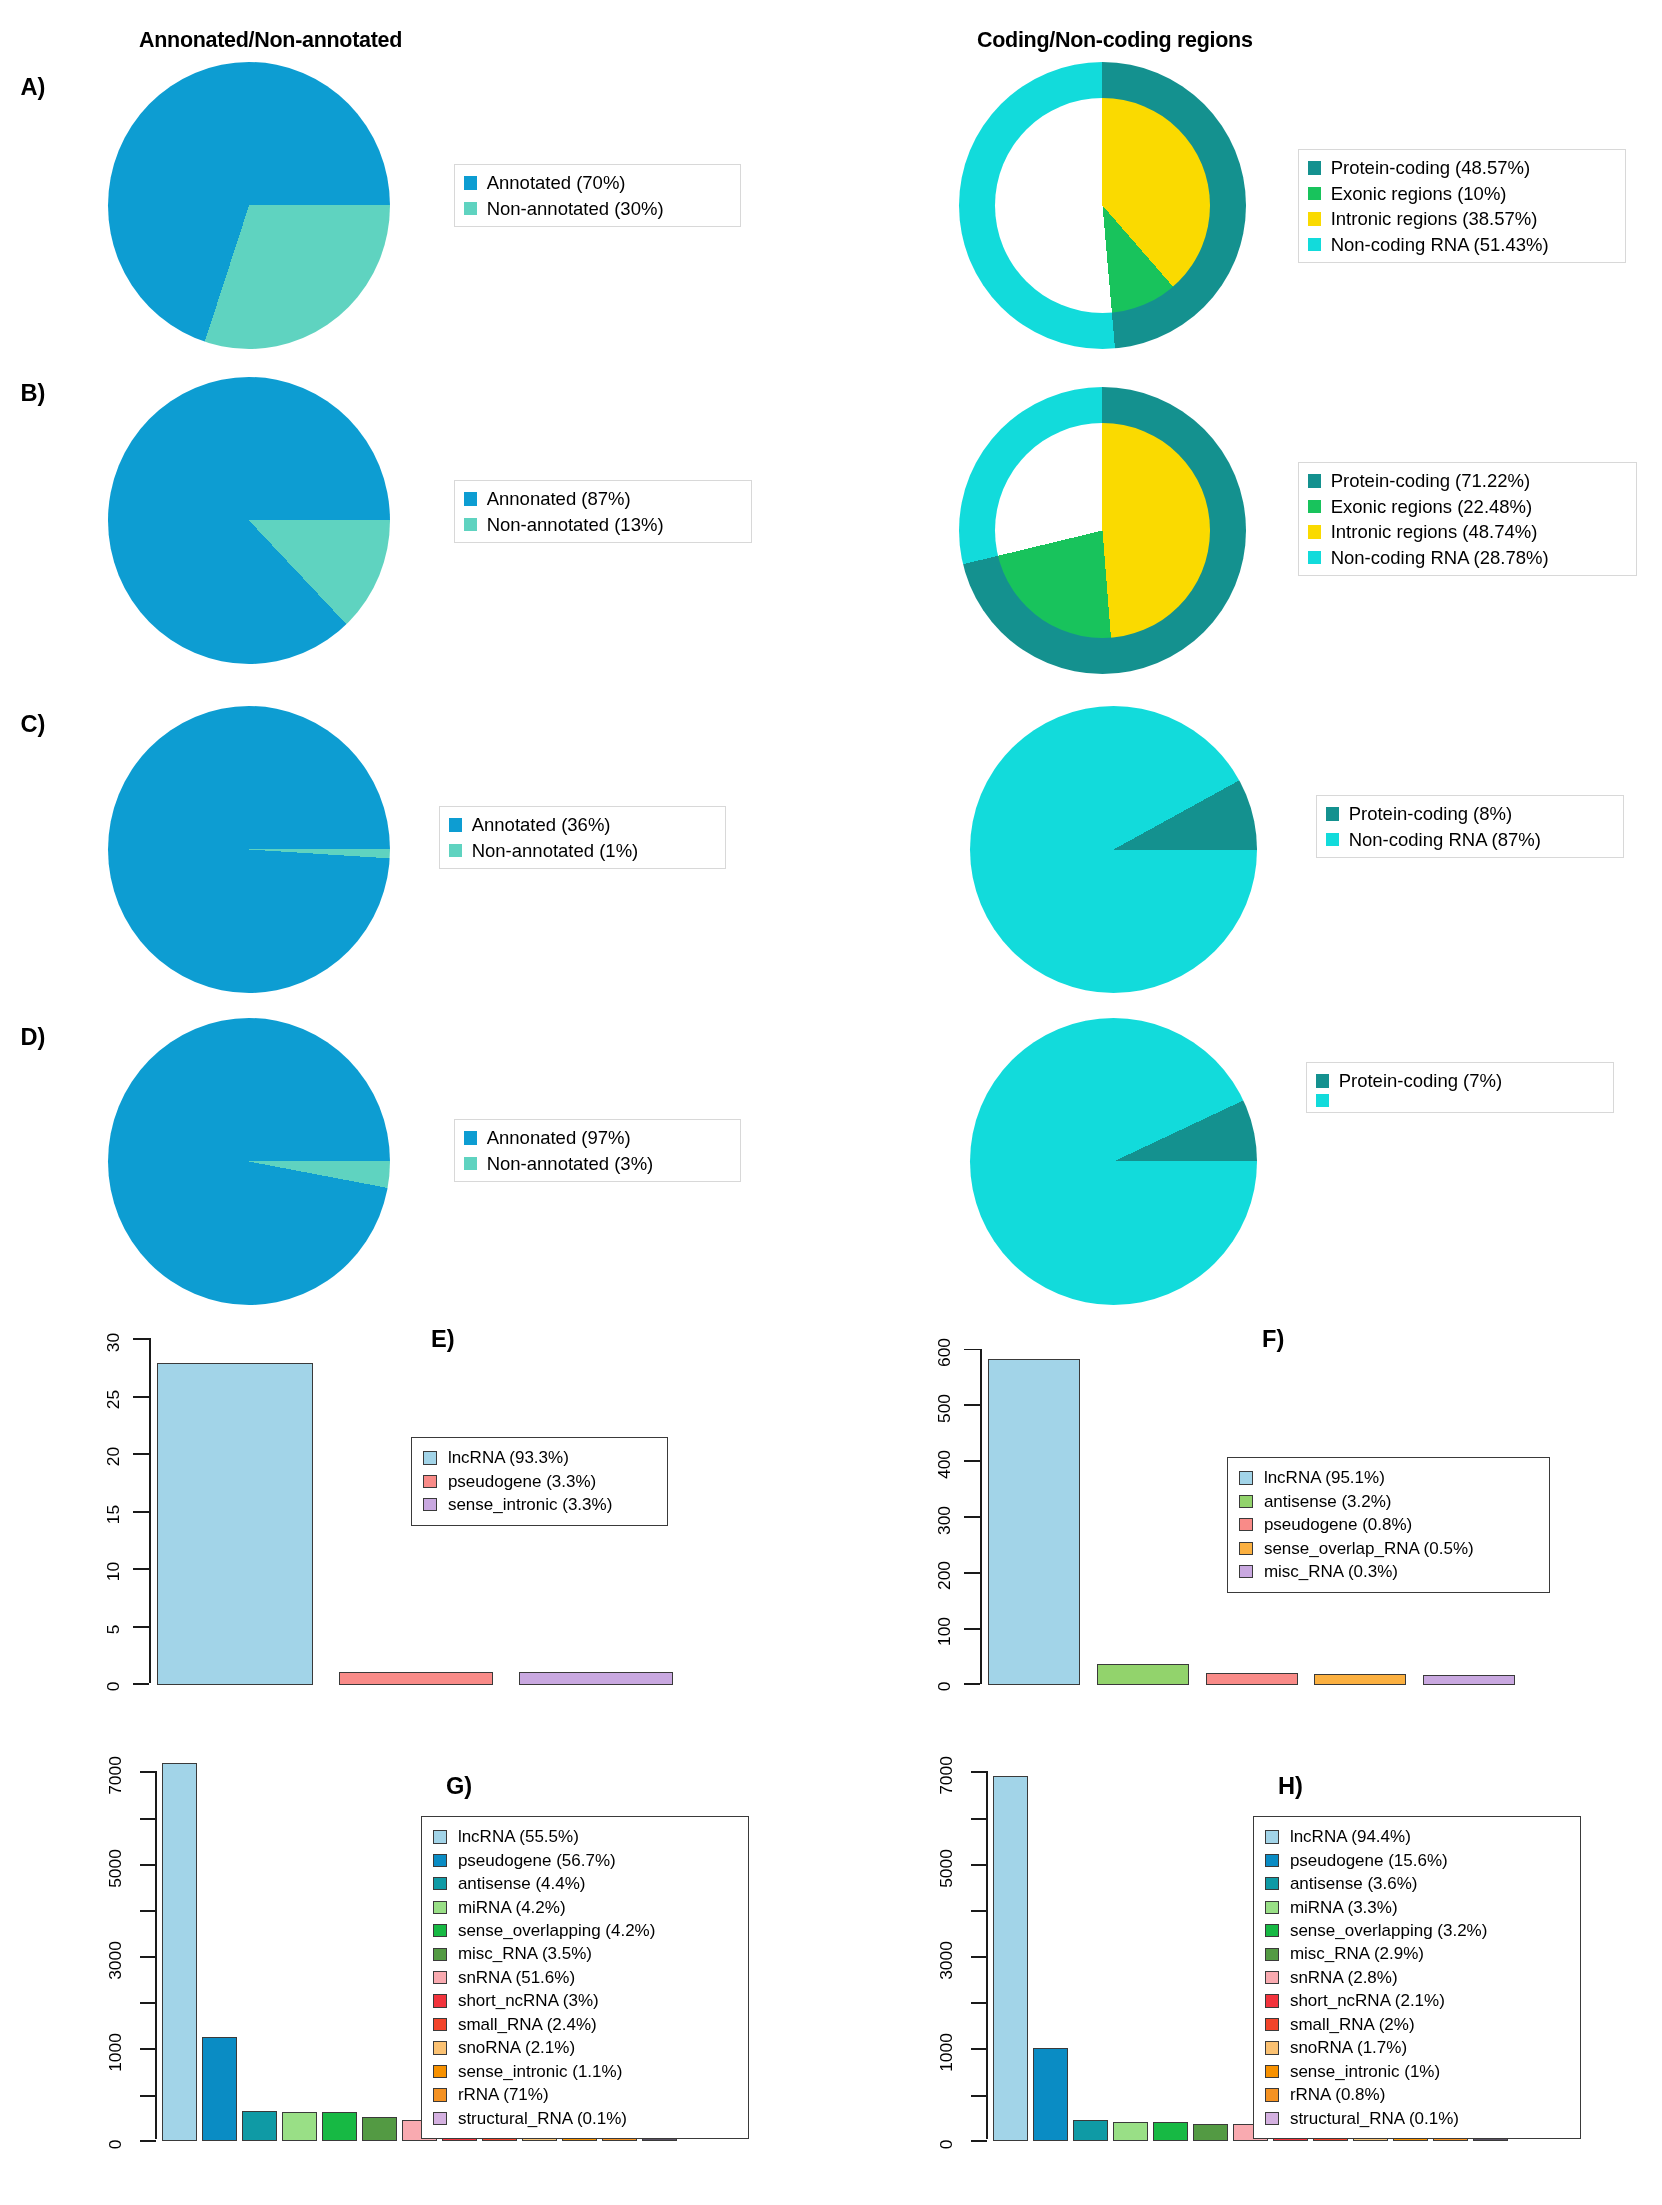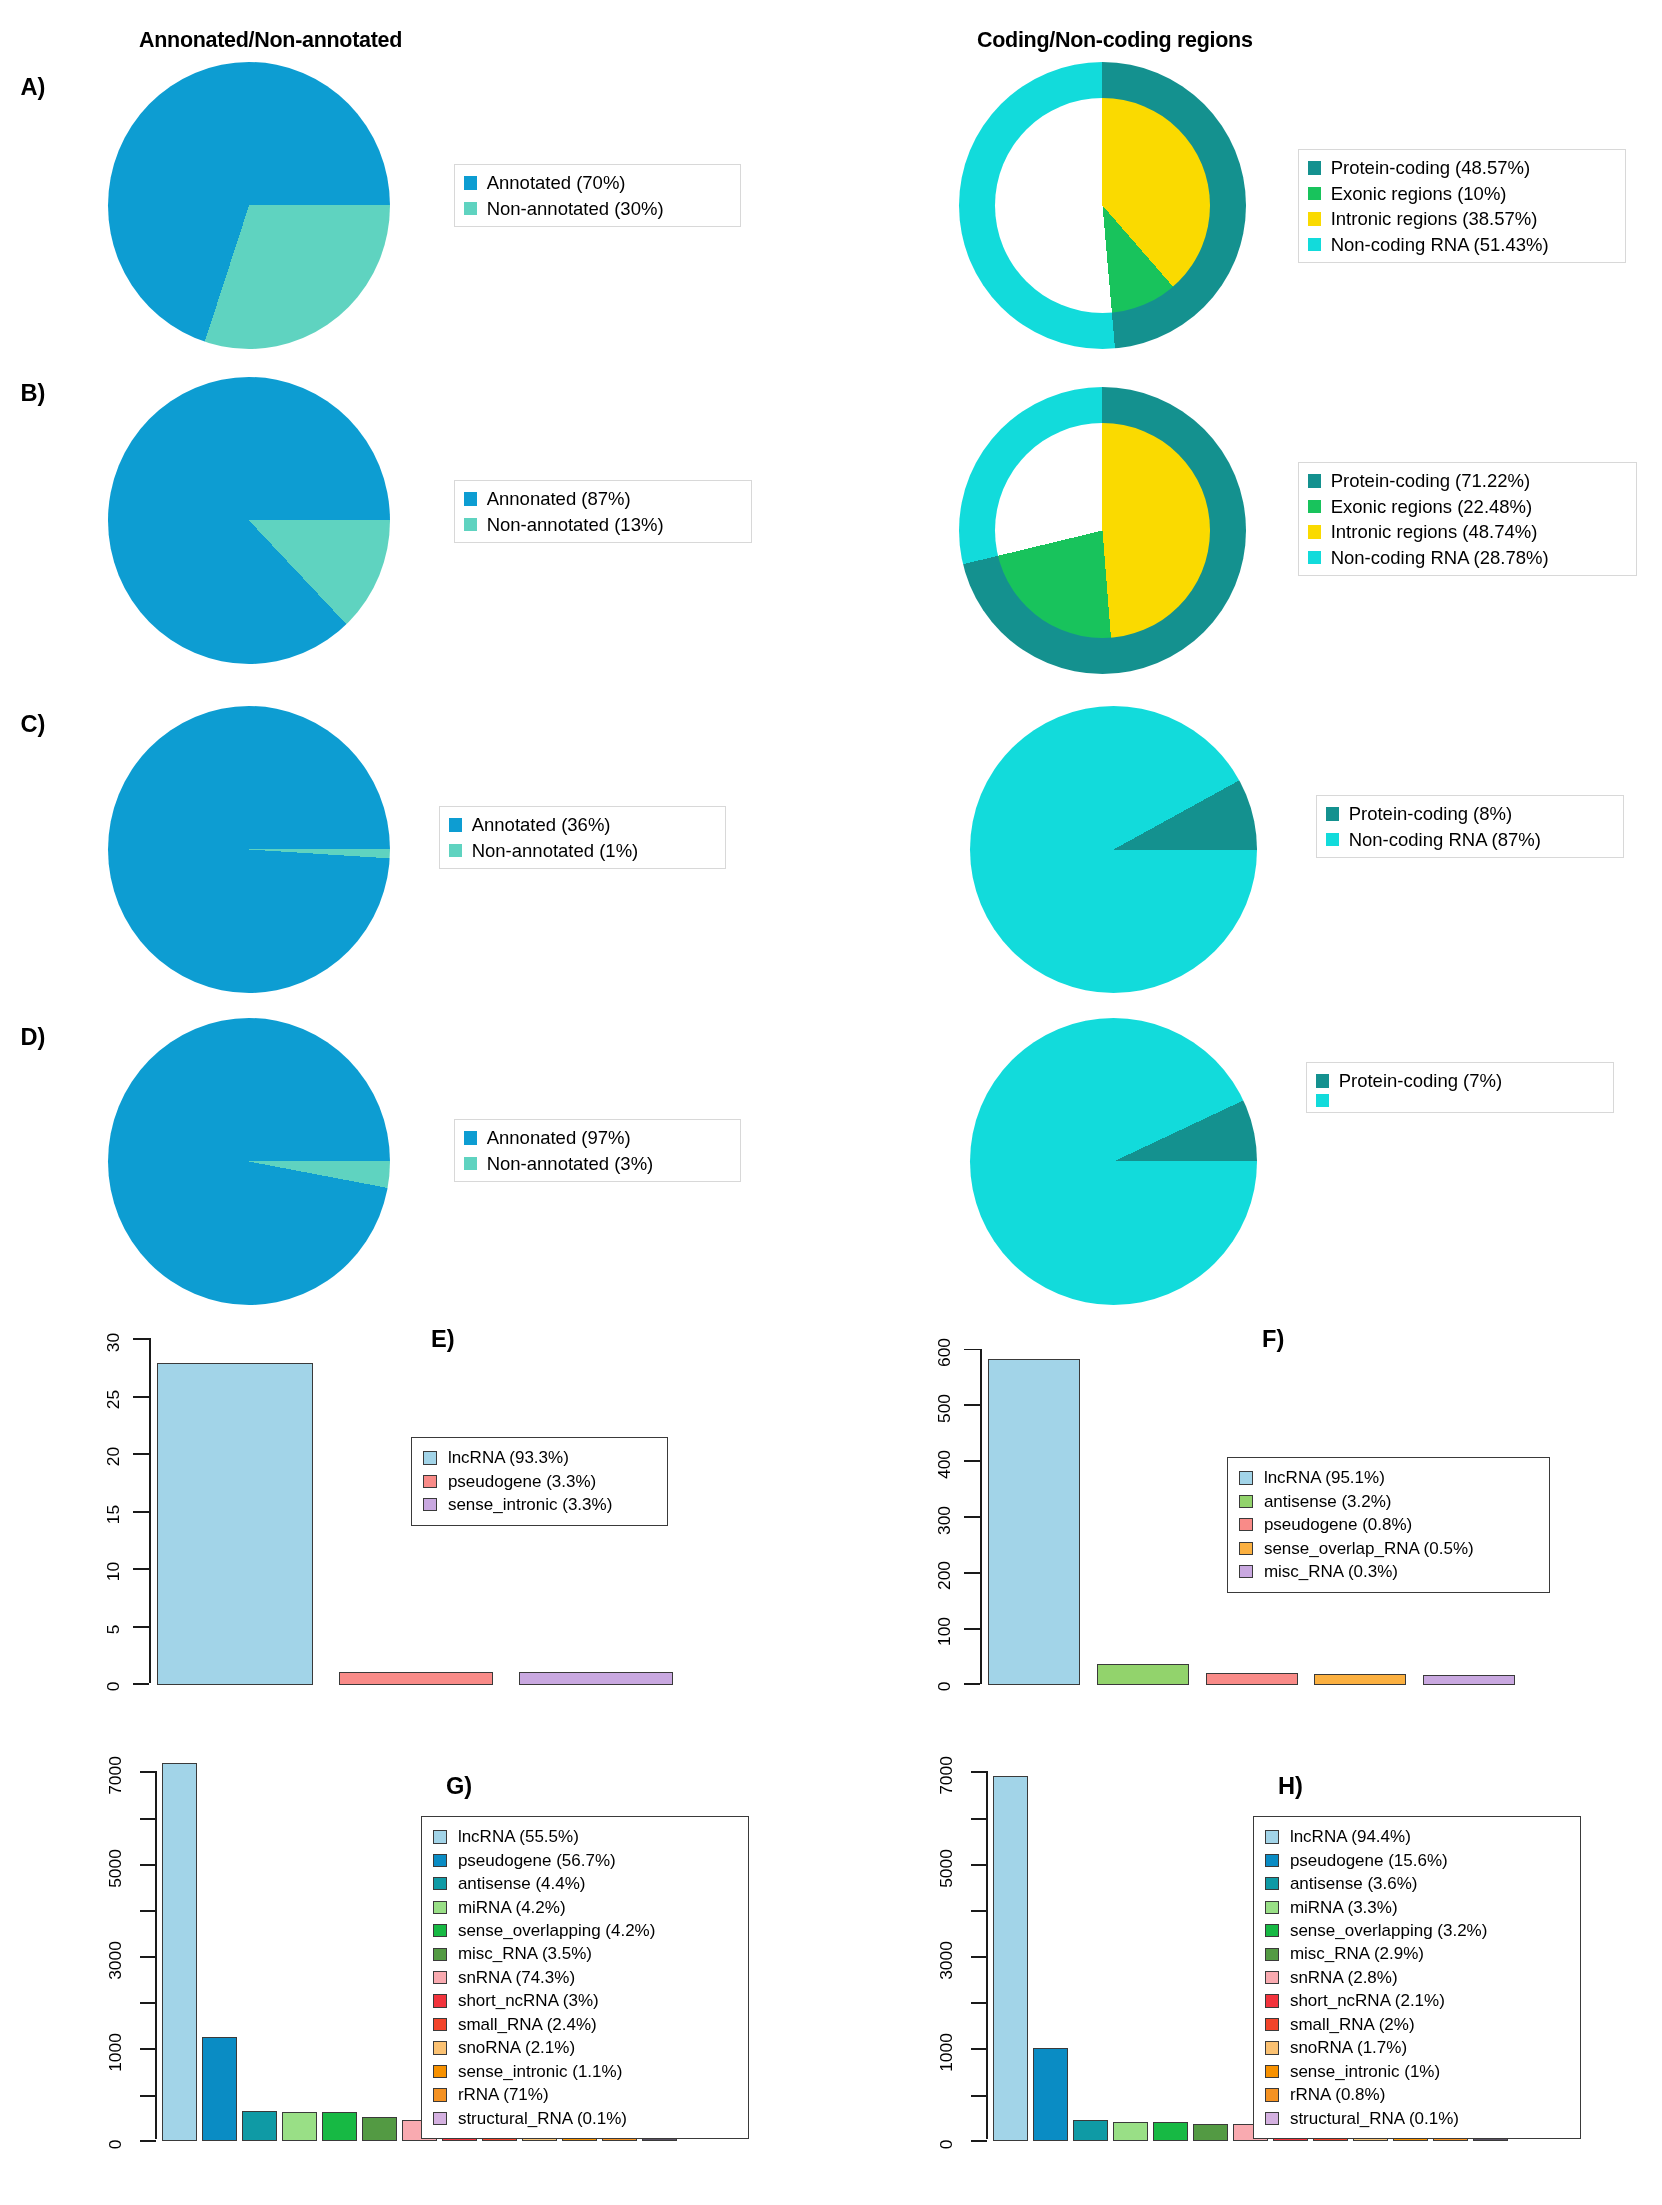--- a/index.html
+++ b/index.html
@@ -396,21 +396,21 @@
   <div class="legend-row">
       <span class="swatch" style="background:#17b944;"></span>
       <span class="legend-label">sense_overlapping (4.2%)</span>
     </div>
   <div class="legend-row">
       <span class="swatch" style="background:#539a43;"></span>
       <span class="legend-label">misc_RNA (3.5%)</span>
     </div>
   <div class="legend-row">
       <span class="swatch" style="background:#f9aab0;"></span>
-      <span class="legend-label">snRNA (74.3%)</span>
+      <span class="legend-label">snRNA (51.6%)</span>
     </div>
   <div class="legend-row">
       <span class="swatch" style="background:#f2333c;"></span>
       <span class="legend-label">short_ncRNA (3%)</span>
     </div>
   <div class="legend-row">
       <span class="swatch" style="background:#f2442a;"></span>
       <span class="legend-label">small_RNA (2.4%)</span>
     </div>
   <div class="legend-row">

